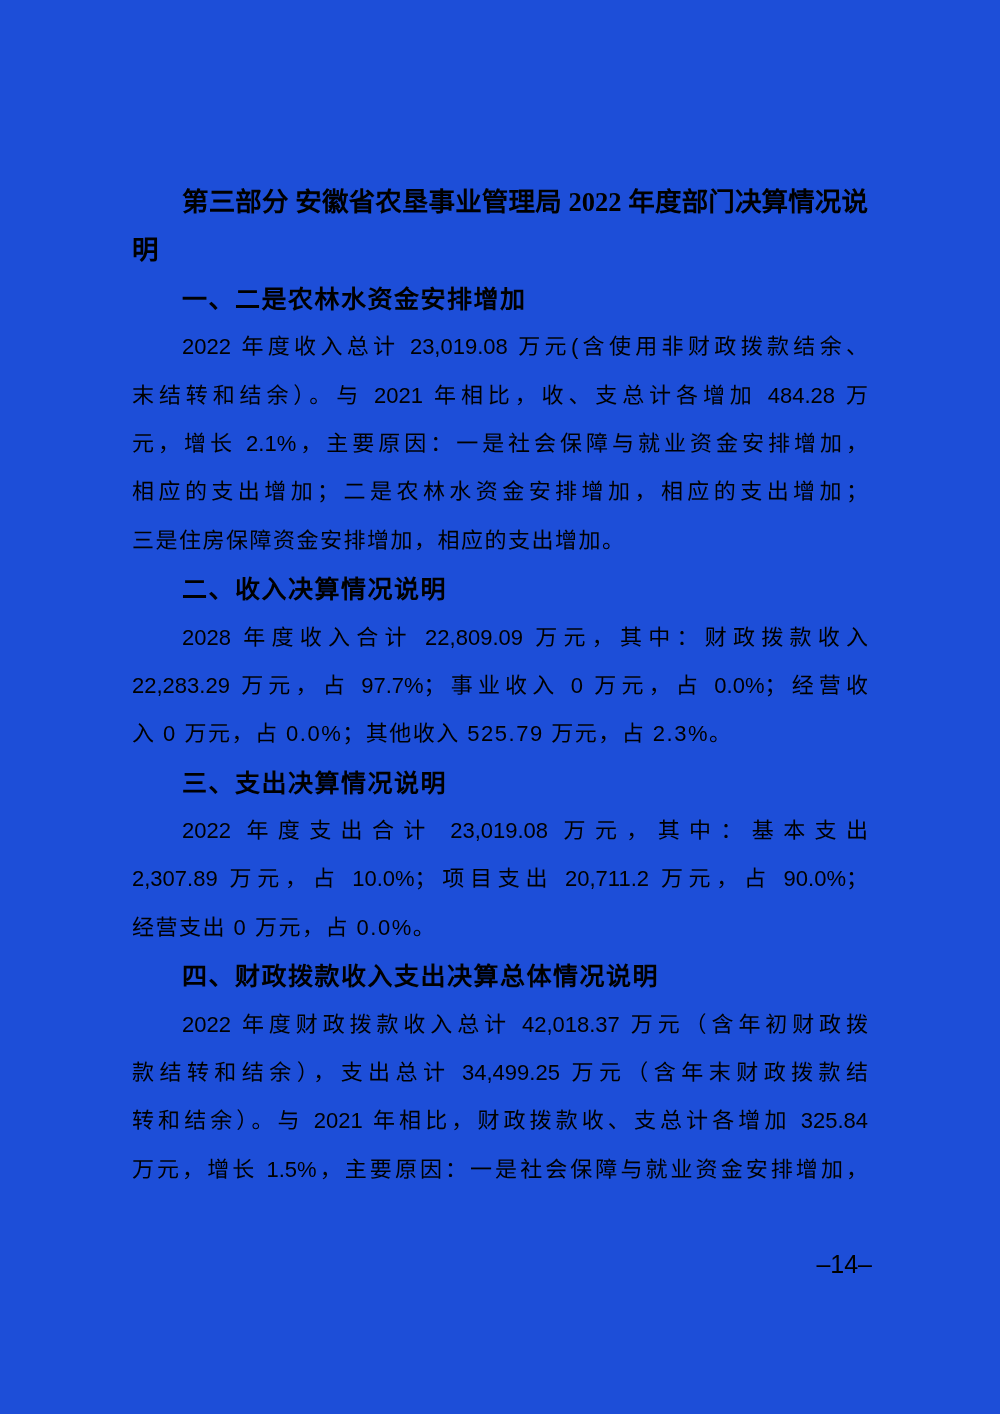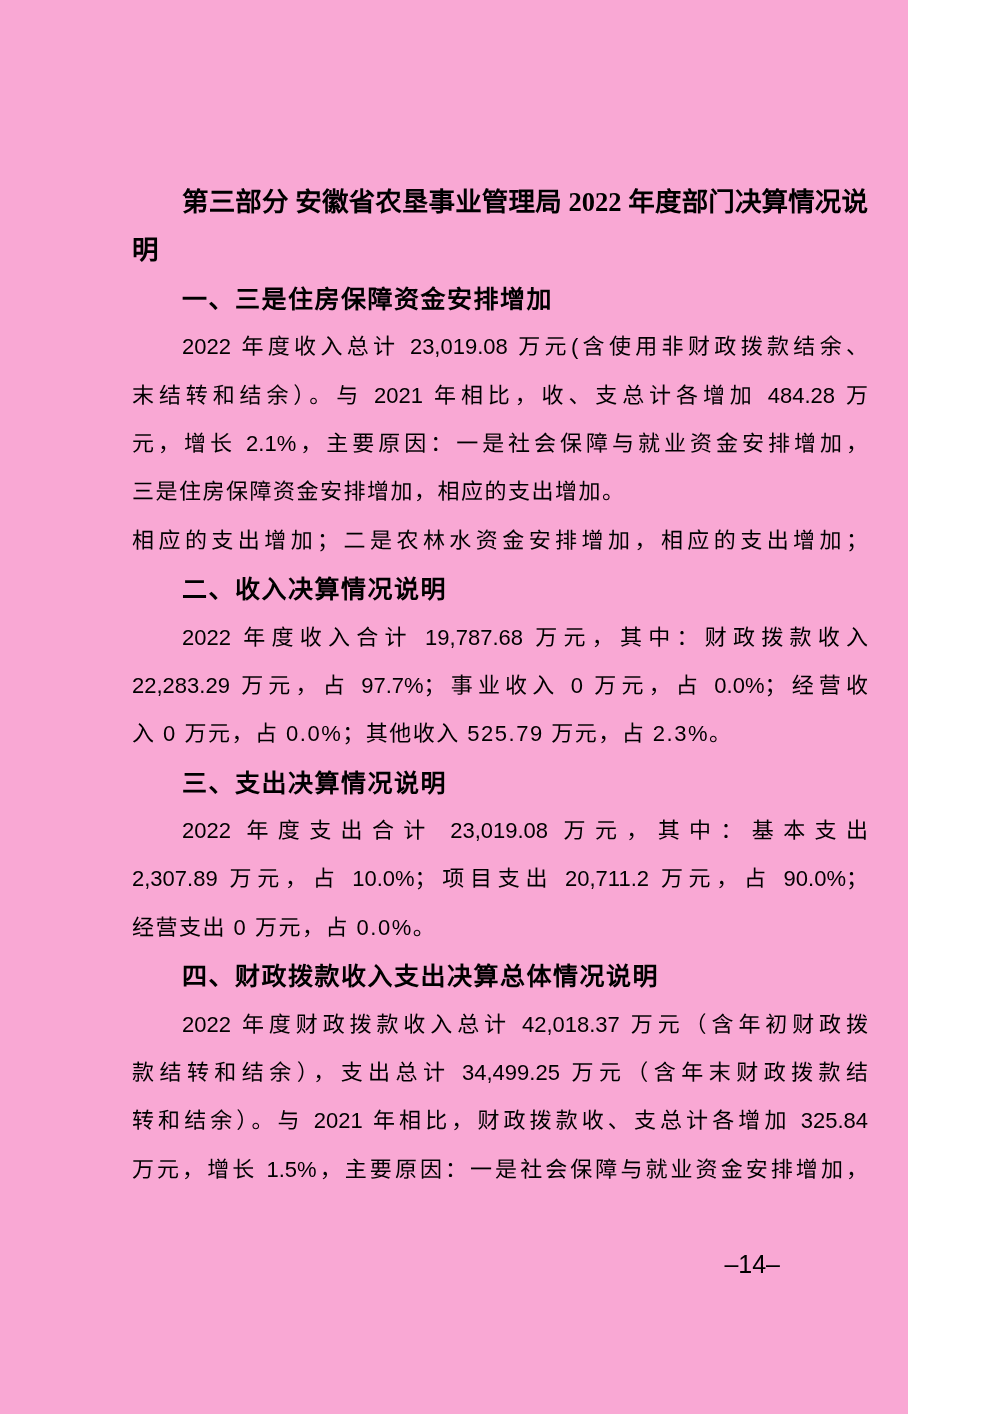--- a/index.html
+++ b/index.html
@@ -5,23 +5,23 @@
   html, body {
     margin: 0;
     padding: 0;
     background: #ffffff;
     width: 1000px;
     height: 1414px;
     overflow: hidden;
   }
   .page {
     position: relative;
-    width: 908px;
+    width: 1000px;
     height: 1414px;
-    background: #f9a8d4;
+    background: #1d4ed8;
     color: #000000;
   }
   .doc {
     position: absolute;
     left: 132px;
     top: 178px;
     width: 736px;
   }
   .line {
     height: 48.4px;
@@ -63,29 +63,29 @@
 </style>
 </head>
 <body>
 
 <div class="page">
   <main class="doc">
 
     <div class="line title justify indent">第三部分 安徽省农垦事业管理局 2022 年度部门决算情况说</div>
     <div class="line title loose">明</div>
 
-    <div class="line heading indent loose">一、三是住房保障资金安排增加</div>
+    <div class="line heading indent loose">一、二是农林水资金安排增加</div>
     <div class="line justify indent">2022 年度收入总计 23,019.08 万元(含使用非财政拨款结余、</div>
     <div class="line justify">末结转和结余）。与 2021 年相比，收、支总计各增加 484.28 万</div>
     <div class="line justify">元，增长 2.1%，主要原因：一是社会保障与就业资金安排增加，</div>
+    <div class="line justify">相应的支出增加；二是农林水资金安排增加，相应的支出增加；</div>
     <div class="line loose">三是住房保障资金安排增加，相应的支出增加。</div>
-    <div class="line justify">相应的支出增加；二是农林水资金安排增加，相应的支出增加；</div>
 
     <div class="line heading indent loose">二、收入决算情况说明</div>
-    <div class="line justify indent">2022 年度收入合计 19,787.68 万元，其中：财政拨款收入</div>
+    <div class="line justify indent">2028 年度收入合计 22,809.09 万元，其中：财政拨款收入</div>
     <div class="line justify">22,283.29 万元，占 97.7%；事业收入 0 万元，占 0.0%；经营收</div>
     <div class="line loose">入 0 万元，占 0.0%；其他收入 525.79 万元，占 2.3%。</div>
 
     <div class="line heading indent loose">三、支出决算情况说明</div>
     <div class="line justify indent">2022 年度支出合计 23,019.08 万元，其中：基本支出</div>
     <div class="line justify">2,307.89 万元，占 10.0%；项目支出 20,711.2 万元，占 90.0%；</div>
     <div class="line loose">经营支出 0 万元，占 0.0%。</div>
 
     <div class="line heading indent loose">四、财政拨款收入支出决算总体情况说明</div>
     <div class="line justify indent">2022 年度财政拨款收入总计 42,018.37 万元（含年初财政拨</div>

